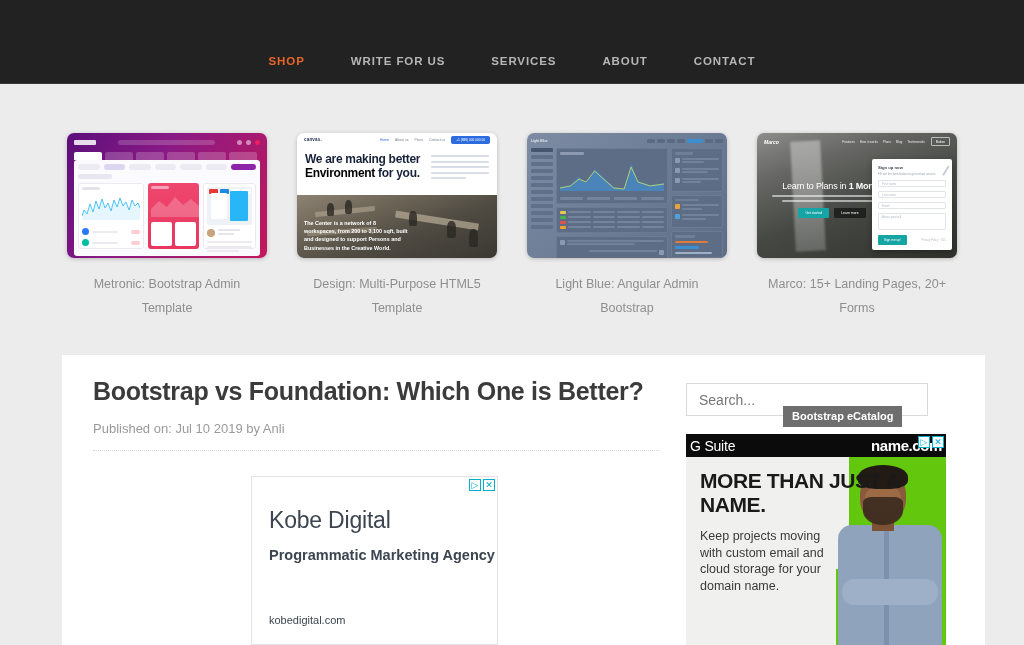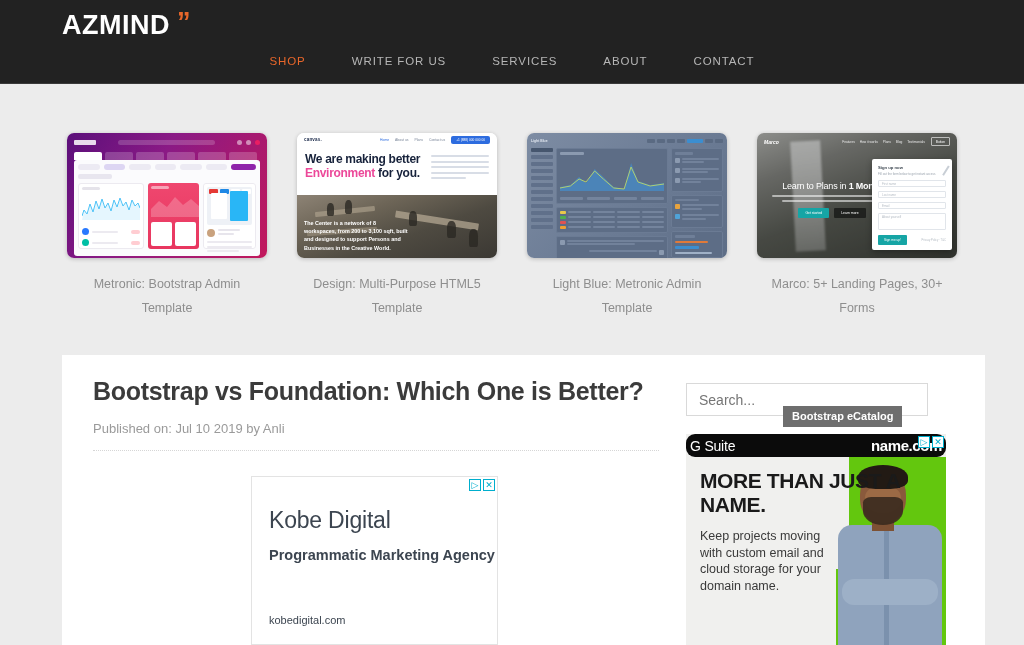--- a/index.html
+++ b/index.html
@@ -36,20 +36,21 @@
     gap: 0px;
   }
   .nav-item {
     color: #b6b6b6;
     font-size: 11.5px;
     letter-spacing: 0.9px;
     padding: 0 23px;
     text-decoration: none;
     white-space: nowrap;
     cursor: pointer;
+    font-weight: bold;
   }
   .nav-item.active { color: #e8662a; }
 
   
   .featured-section {
     position: relative;
     width: 1024px;
     padding-top: 28px;
     background: #ececec;
   }
@@ -135,21 +136,21 @@
   
   .canvas-t{width:100%;height:100%;background:#fff;position:relative;}
   .c-nav{display:flex;align-items:center;height:13px;padding:0 7px;gap:6px;}
   .c-logo{font-size:4.5px;font-weight:bold;color:#1b2a4a;letter-spacing:.2px;}
   .c-links{display:flex;gap:6px;margin-left:auto;}
   .c-lk{font-size:3.4px;color:#7a8699;}
   .c-lk.act{color:#2d6cdf;}
   .c-btn{background:#2d6cdf;color:#fff;font-size:3.2px;padding:2px 5px;border-radius:2px;}
   .c-hero{display:flex;padding:6px 8px 0 8px;}
   .c-h1{font-size:12px;font-weight:bold;color:#17223b;line-height:1.18;letter-spacing:-0.3px;width:118px;}
-  .c-h1 .blue{color:#ec4899;}
+  .c-h1 .blue{color:#000000;}
   .c-para{margin-left:8px;flex:1;padding-top:3px;}
   .c-pl{height:2px;background:#d8dde6;border-radius:2px;margin-bottom:3.5px;}
   .c-photo{position:absolute;left:0;right:0;bottom:0;height:63px;
     background:linear-gradient(160deg,#8d8375 0%, #6d6557 30%, #4e4a41 60%, #3b3833 100%);
     overflow:hidden;}
   .c-desk{position:absolute;background:#b9ad97;opacity:.55;border-radius:1px;}
   .c-person{position:absolute;background:#2b2823;border-radius:40% 40% 20% 20%;opacity:.8;}
   .c-caption{position:absolute;left:7px;bottom:6px;width:105px;
     font-size:5.4px;font-weight:bold;color:#fff;line-height:1.55;}
 
@@ -304,21 +305,20 @@
     position: absolute; left: 624px; top: 79px;
     width: 260px; height: 211px;
     overflow: hidden;
     background: #f0f0ee;
   }
   .gs-top {
     position:relative;
     height: 23px; background: #0b0b0b;
     display:flex; align-items:center; justify-content:space-between;
     padding: 0 4px;
-    border-radius: 9px;
   }
   .gs-brand { color:#fff; font-size:14px; letter-spacing:-0.2px; }
   .gs-name { color:#fff; font-size:15px; font-weight:bold; letter-spacing:-0.4px; }
   .gs-green {
     position:absolute; right:0; top:23px;
     width:110px; height:188px;
     background:#63c70e;
   }
   .gs-person {
     position:absolute; right:-4px; top:33px; width:118px; height:178px;
@@ -354,24 +354,20 @@
     padding: 10px 18px;
     z-index:4;
     cursor:pointer;
   }
   .gs-white-panel{position:absolute;left:0;top:23px;width:163px;height:112px;background:#f0f0ee;}
 </style>
 </head>
 <body>
 
 <div class="site-header">
-  <div class="logo">
-    <span>AZMIND</span>
-    <span class="logo-quote">”</span>
-  </div>
   <nav class="main-nav">
     <a class="nav-item active">SHOP</a>
     <a class="nav-item">WRITE FOR US</a>
     <a class="nav-item">SERVICES</a>
     <a class="nav-item">ABOUT</a>
     <a class="nav-item">CONTACT</a>
   </nav>
 </div>
 
 <div class="featured-section">
@@ -654,21 +650,21 @@
               <div class="lb-card" style="flex:1">
                 <div class="lb-rowline" style="width:45%"></div>
                 <div class="lb-bar" style="width:75%;margin-bottom:3px"></div>
                 <div class="lb-bar b" style="width:55%;margin-bottom:3px"></div>
                 <div class="lb-bar gr" style="width:85%"></div>
               </div>
             </div>
           </div>
         </div>
       </div>
-      <div class="thumb-caption">Light Blue: Metronic Admin Template</div>
+      <div class="thumb-caption">Light Blue: Angular Admin Bootstrap</div>
     </div>
 
     <div class="thumb-cell">
       <div class="thumb-frame">
         <div class="marco">
           <div class="mk-falls"></div>
           <div class="mk-dark"></div>
           <div class="mk-nav">
             <div class="mk-logo">Marco</div>
             <div class="mk-links">
@@ -701,21 +697,21 @@
             <div class="mk-in">Last name</div>
             <div class="mk-in">Email</div>
             <div class="mk-in ta">About yourself</div>
             <div class="mk-fb">
               <div class="mk-sbtn">Sign me up!</div>
               <div class="mk-priv">Privacy Policy · T&amp;C</div>
             </div>
           </div>
         </div>
       </div>
-      <div class="thumb-caption">Marco: 5+ Landing Pages, 30+ Forms</div>
+      <div class="thumb-caption">Marco: 15+ Landing Pages, 20+ Forms</div>
     </div>
 
   </div>
 </div>
 
 <div class="content-panel">
 
   <h1 class="post-title">Bootstrap vs Foundation: Which One is Better?</h1>
   <div class="post-meta">Published on: Jul 10 2019 by Anli</div>
   <div class="post-divider"></div>

